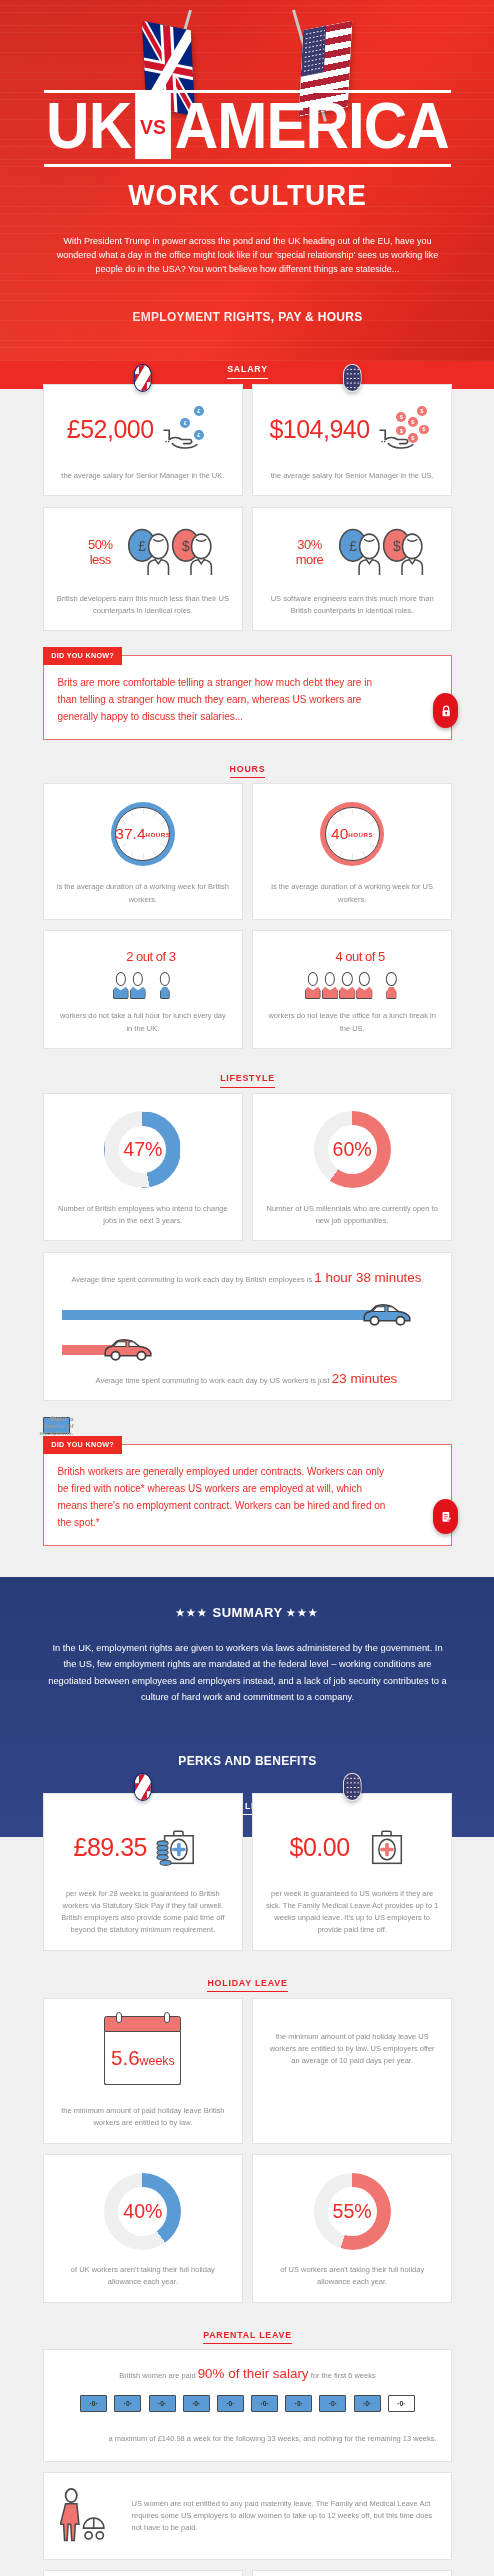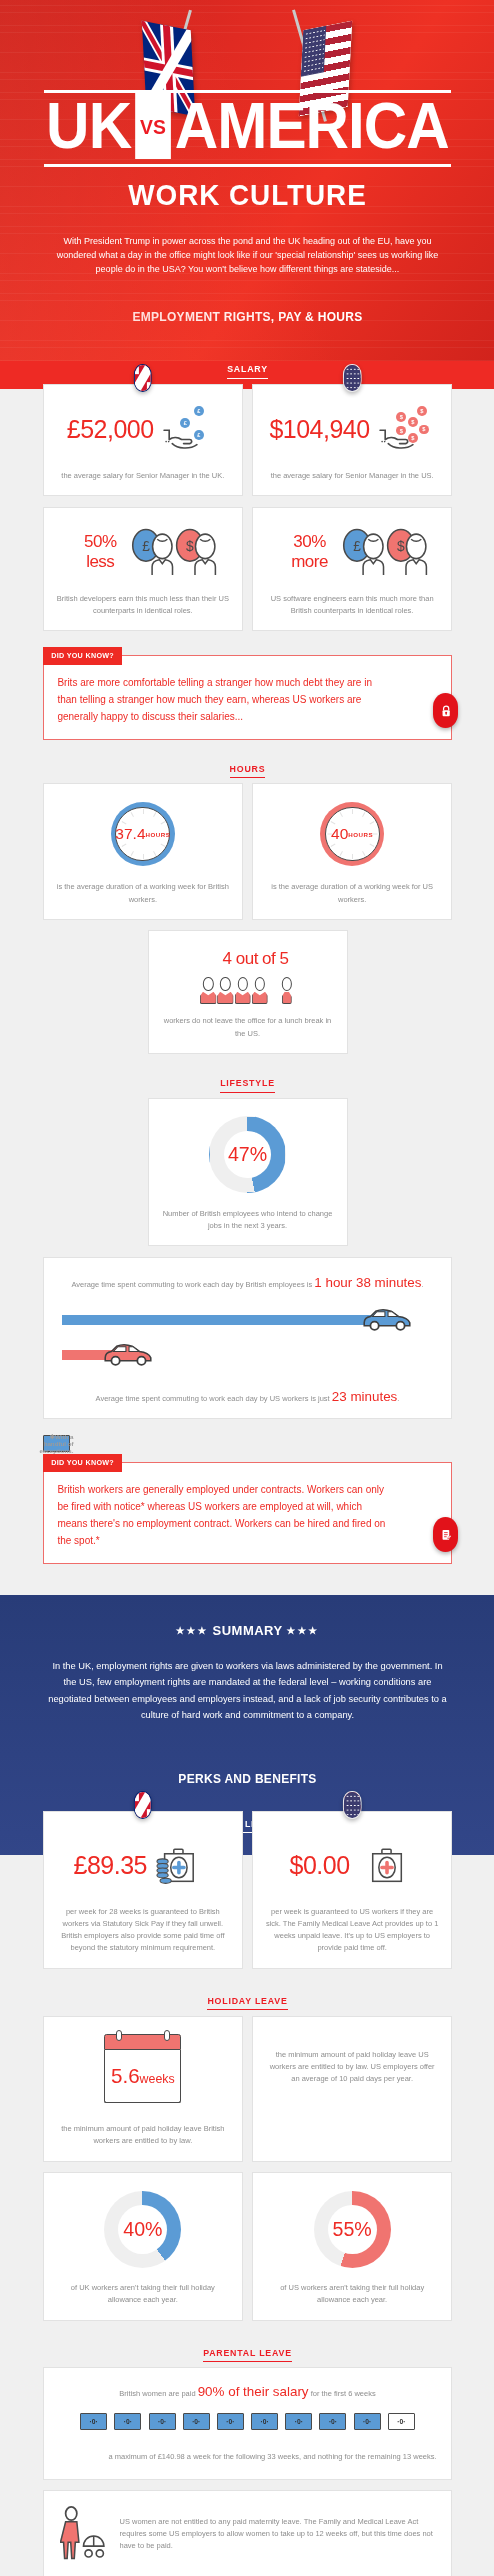--- a/index.html
+++ b/index.html
@@ -132,21 +132,21 @@
   }
   .card.full{ width:409px; }
   .card .caption{ color:#8e8e8e; font-size:7.5px; line-height:1.62; }
   .flagbadge{
     position:absolute; top:-20.6px; left:50%; transform:translateX(-50%);
     width:18.5px;height:28px;border-radius:50%/40%; overflow:hidden;
     box-shadow:0 2.1px 4.1px rgba(0,0,0,.28); z-index:6; border:0.5px solid rgba(0,0,0,.08);
   }
   .bignum{ color:#ee2a24; font-size:25px; font-weight:500; letter-spacing:-0.5px;
            font-family:"Liberation Sans Narrow","Liberation Sans",sans-serif;}
-  .bignum.sm{ font-size:17px;margin-left:16px; }
+  .bignum.sm{ font-size:13px;margin-left:16px; }
 
   .kpi-flex{ display:flex; align-items:center; justify-content:center; gap:8.2px; min-height:54px; margin-bottom:13.4px;}
 
   
   .coin{ width:9.8px;height:9.8px;border-radius:50%;display:inline-flex;align-items:center;justify-content:center;
          color:#fff;font-size:5.7px;font-weight:bold;}
   .coin.b{ background:#5b9bd5;} .coin.r{ background:#f07470;}
   .hand{ width:38px;height:24px;}
 
   
@@ -437,20 +437,29 @@
           </div>
         </div>
         <div class="caption" style="margin-top:15.5px;">is the average duration of a working week for US workers.</div>
       </div>
     </div>
 
     <div class="spacer20"></div>
 
     <div class="row">
       <div class="card">
+        <div class="bignum sm">2 out of 3</div>
+        <div style="margin:8.2px 0 9.3px;">
+          <span class="person b"><span class="head"></span><span class="body"></span></span>
+          <span class="person b" style="margin-left:-2.6px;"><span class="head"></span><span class="body"></span></span>
+          <span class="person b solo" style="margin-left:7.2px;"><span class="head"></span><span class="body"></span></span>
+        </div>
+        <div class="caption">workers do not take a full hour for lunch every day in the UK.</div>
+      </div>
+      <div class="card">
         <div class="bignum sm">4 out of 5</div>
         <div style="margin:8.2px 0 9.3px;">
           <span class="person r"><span class="head"></span><span class="body"></span></span>
           <span class="person r" style="margin-left:-2.6px;"><span class="head"></span><span class="body"></span></span>
           <span class="person r" style="margin-left:-2.6px;"><span class="head"></span><span class="body"></span></span>
           <span class="person r" style="margin-left:-2.6px;"><span class="head"></span><span class="body"></span></span>
           <span class="person r solo" style="margin-left:7.2px;"><span class="head"></span><span class="body"></span></span>
         </div>
         <div class="caption">workers do not leave the office for a lunch break in the US.</div>
       </div>
@@ -460,20 +469,26 @@
       <span>LIFESTYLE</span>
     </div>
 
     <div class="row">
       <div class="card">
         <div class="donut" style="background:conic-gradient(#5b9bd5 0% 47%, #efefef 47% 100%);border:1.5px solid transparent;">
           <div class="val">47%</div>
         </div>
         <div class="caption" style="margin-top:14.4px;">Number of British employees who intend to change jobs in the next 3 years.</div>
       </div>
+      <div class="card">
+        <div class="donut" style="background:conic-gradient(#f07470 0% 60%, #efefef 60% 100%);">
+          <div class="val">60%</div>
+        </div>
+        <div class="caption" style="margin-top:14.4px;">Number of US millennials who are currently open to new job opportunities.</div>
+      </div>
     </div>
 
     <div class="spacer20"></div>
 
     <div class="row">
       <div class="card full" style="padding:17.5px 17.5px 14.4px;">
         <div class="commute-line">
           <span>Average time spent commuting to work each day by British employees is</span>
           <b>1 hour 38 minutes</b>.
         </div>
@@ -488,21 +503,21 @@
         </div>
         <div class="barrow" style="margin-top:3.1px;">
           <div class="bar red"></div>
           <svg class="carimg" style="left:40px;" viewBox="0 0 100 56">
             <path d="M6 38 q0-10 12-12 l10-10 q14-6 30 0 l14 10 q18 2 22 12 v6 H6z" fill="#f07470" stroke="#3e3e3e" stroke-width="3"></path>
             <path d="M30 17 l-8 9 h24 v-9z M52 17 v9 h20 l-12-9z" fill="#fff" stroke="#3e3e3e" stroke-width="2"></path>
             <circle cx="26" cy="44" r="8" fill="#fff" stroke="#3e3e3e" stroke-width="3.5"></circle>
             <circle cx="76" cy="44" r="8" fill="#fff" stroke="#3e3e3e" stroke-width="3.5"></circle>
           </svg>
         </div>
-        <div class="commute-line" style="margin-top:18px;">
+        <div class="commute-line" style="margin-top:5px;">
           <span>Average time spent commuting to work each day by US workers is just</span>
           <b>23 minutes</b>.
         </div>
       </div>
     </div>
 
     <div class="dyk">
       <div class="note">✱With a handful of exceptions.</div>
       <div class="tag">DID YOU KNOW?</div>
       <div class="box">British workers are generally employed under contracts. Workers can only be fired with notice* whereas US workers are employed at will, which means there's no employment contract. Workers can be hired and fired on the spot.*</div>
@@ -646,21 +661,21 @@
           <div class="note">·0·</div>
             <div class="note empty">·0·</div>
         </div>
         <div class="caption" style="margin-top:21px;text-align:right;">a maximum of £140.98 a week for the following 33 weeks, and nothing for the remaining 13 weeks.</div>
       </div>
     </div>
 
     <div class="spacer20"></div>
 
     <div class="row">
-      <div class="card full" style="display:flex;align-items:center;gap:11px;text-align:left;padding:14.4px 15.5px;">
+      <div class="card full" style="display:flex;align-items:center;gap:23px;text-align:left;padding:14.4px 15.5px;">
         <svg width="49" height="57" viewBox="0 0 96 110">
           <ellipse cx="22" cy="14" rx="11" ry="13" fill="none" stroke="#4a4a4a" stroke-width="3.4"></ellipse>
           <path d="M11 30 h22 l4 40 h-7 l-2 32h-5l-2-32h-5l-2 32h-5l-2-32h-6z" fill="#f07470" stroke="#4a4a4a" stroke-width="3"></path>
           <path d="M46 78 a20 20 0 0140 0z" fill="#fff" stroke="#4a4a4a" stroke-width="3.2"></path>
           <path d="M46 78h40M66 58v20" stroke="#4a4a4a" stroke-width="3"></path>
           <circle cx="56" cy="92" r="7" fill="none" stroke="#4a4a4a" stroke-width="3.2"></circle>
           <circle cx="78" cy="92" r="7" fill="none" stroke="#4a4a4a" stroke-width="3.2"></circle>
         </svg>
         <div class="caption" style="text-align:left;flex:1;">US women are not entitled to any paid maternity leave. The Family and Medical Leave Act requires some US employers to allow women to take up to 12 weeks off, but this time does not have to be paid.</div>
       </div>

